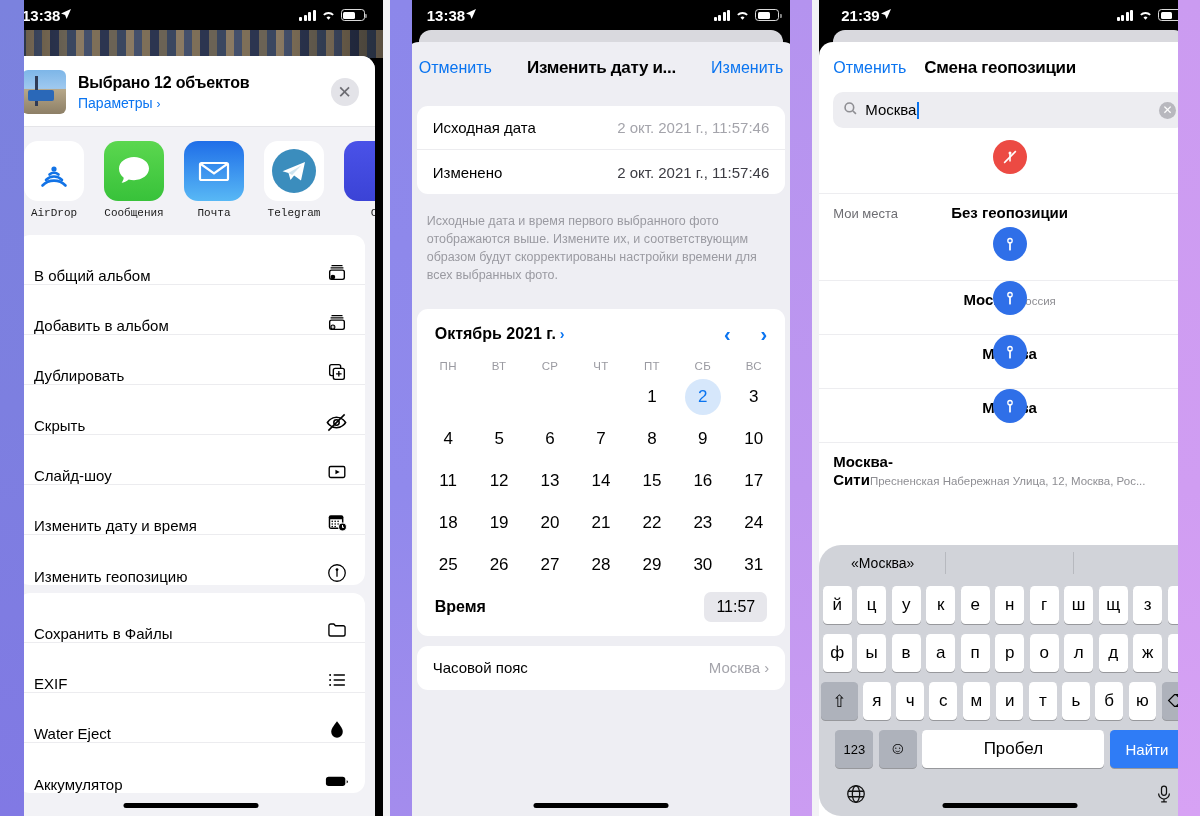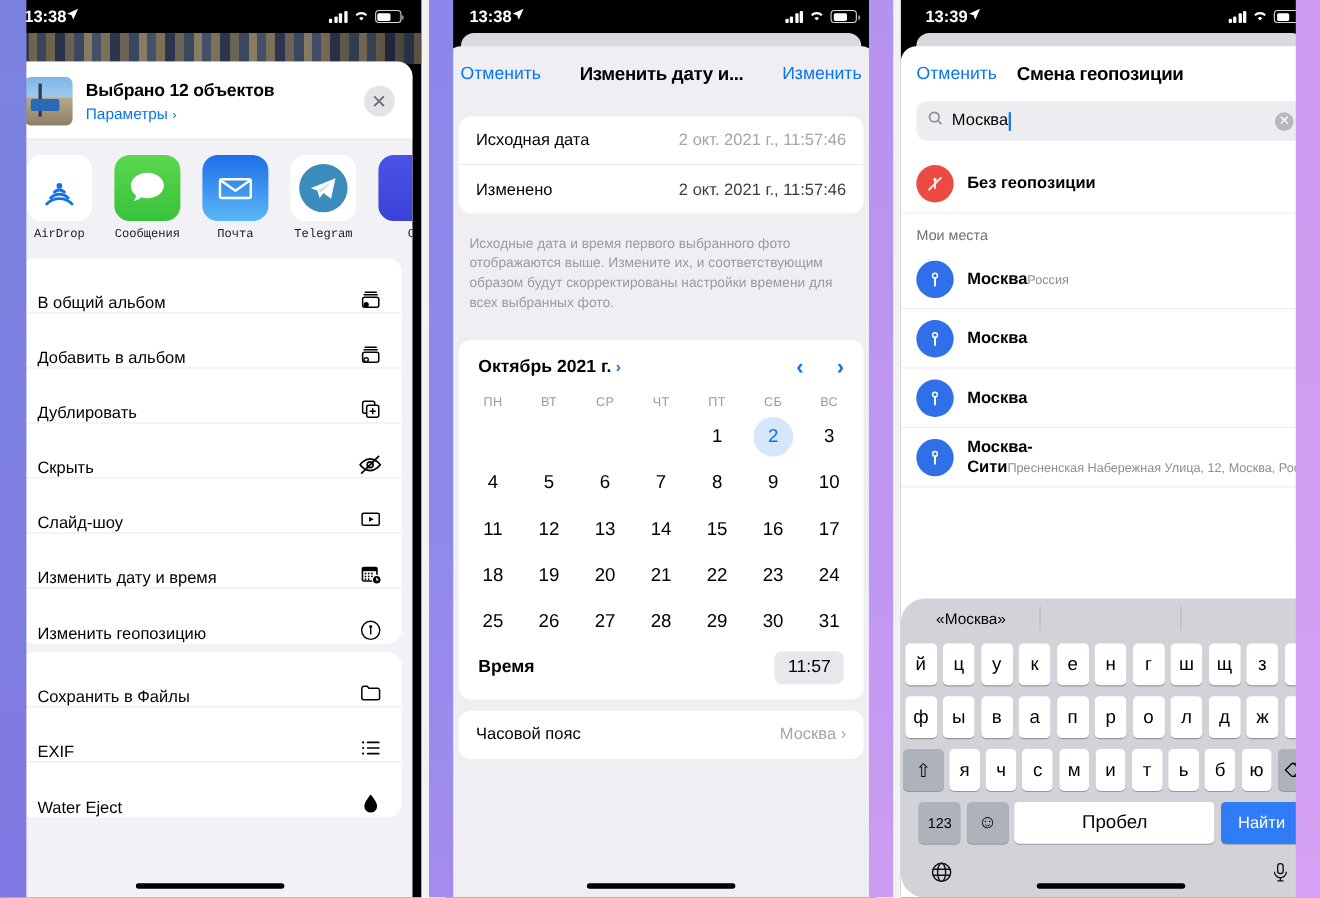--- a/index.html
+++ b/index.html
@@ -197,21 +197,21 @@
   .nav3-title { font-size:17px; font-weight:bold; color:#000; letter-spacing:-.3px; }
   .search-wrap { padding: 4px 14px 12px 14px; }
   .search-box {
     background:#ededf1; border-radius:10px; height:36px;
     display:flex; align-items:center; gap:7px; padding: 0 10px;
   }
   .search-box .txt { font-size:15px; color:#000; flex:1; }
   .caret { display:inline-block; width:1.5px; height:17px; background:#0a74f0; vertical-align:middle; margin-left:1px; }
   .clear-ic { width:17px; height:17px; border-radius:50%; background:#b8b8be; color:#fff;
               font-size:12px; display:flex; align-items:center; justify-content:center; flex:none;}
-  .row3 { display:flex; align-items:center; gap:12px; padding: 0 14px; height: 54px; border-bottom:1px solid #ededf0; }
+  .row3 { display:flex; align-items:center; gap:30px; padding: 0 14px; height: 54px; border-bottom:1px solid #ededf0;flex-direction:column; }
   .row3-ic { width:34px; height:34px; border-radius:50%; flex:none; display:flex; align-items:center; justify-content:center; }
   .ic-nogeo { background:#ec4a43; }
   .ic-pin { background:#2f6fe8; }
   .row3-txt { flex:1; min-width:0; }
   .row3-t { font-size:15px; font-weight:bold; color:#000; }
   .row3-s { font-size:11.5px; color:#8e8e93; margin-top:2px; white-space:nowrap; overflow:hidden; text-overflow:ellipsis; }
   .section-hdr { padding: 12px 14px 6px 14px; font-size:13px; color:#6d6d72; }
 
   
   .kb { position:absolute; left:0; right:0; bottom:0; background:#d1d3d9; padding-bottom: 2px; border-radius: 22px; }
@@ -443,20 +443,29 @@
           </span>
         </div>
         <div class="li">
           <span>Water Eject</span>
           <span class="ic">
             <svg width="20" height="22" viewBox="0 0 20 24">
                 <path d="M10 2.5c4 5.2 6.3 8.3 6.3 11.6A6.3 6.3 0 0 1 3.7 14.1C3.7 10.8 6 7.7 10 2.5z" fill="#000"></path>
               </svg>
           </span>
         </div>
+        <div class="li">
+          <span>Аккумулятор</span>
+          <span class="ic">
+            <svg width="24" height="16" viewBox="0 0 26 14">
+              <rect x="1" y="2.5" width="21" height="10" rx="3" fill="#000"></rect>
+              <path d="M23.5 6.2v3.2c.9-.3 1.3-1 1.3-1.6s-.4-1.3-1.3-1.6z" fill="#000"></path>
+            </svg>
+          </span>
+        </div>
       </div>
     </div>
 
     <div class="home-ind"></div>
   </div>
 
   <div class="phone phone2">
     <div class="statusbar">
       <div class="sb-left">
         <span>13:38</span>
@@ -639,21 +648,21 @@
         </div>
       </div>
     </div>
 
     <div class="home-ind"></div>
   </div>
 
   <div class="phone phone3">
     <div class="statusbar">
       <div class="sb-left">
-        <span>13:39</span>
+        <span>21:39</span>
         <span class="loc-arrow">
           <svg width="12" height="12" viewBox="0 0 12 12">
               <path d="M11 1 1 5.4l4.1 1.5L6.6 11z" fill="#fff"></path>
             </svg>
         </span>
       </div>
       <div class="sb-right">
         <span class="bars">
             <i></i>
             <i></i>

